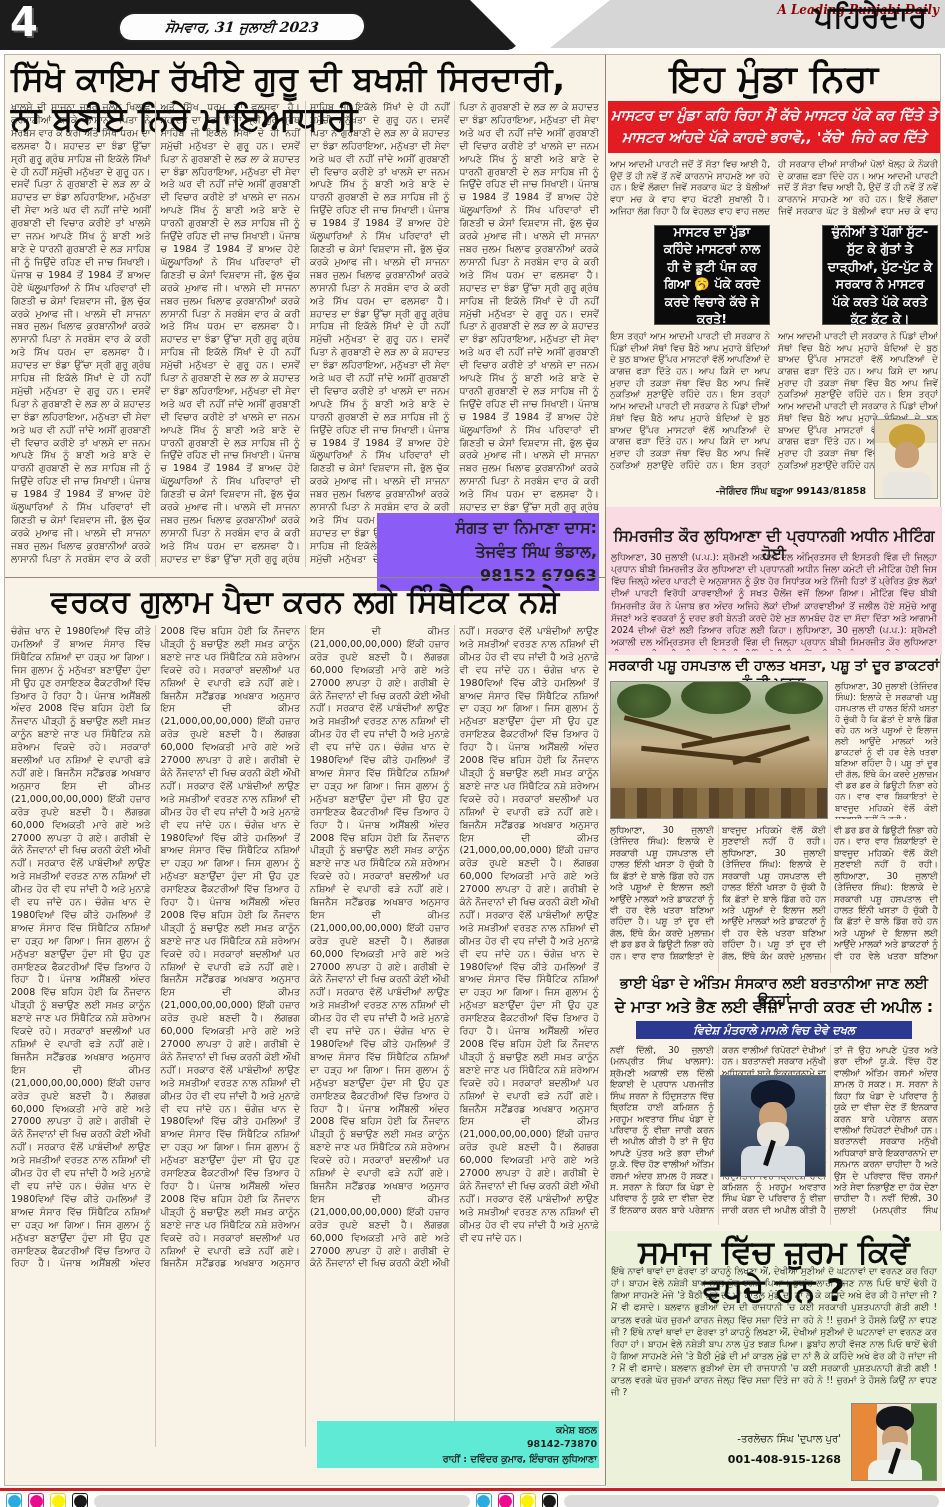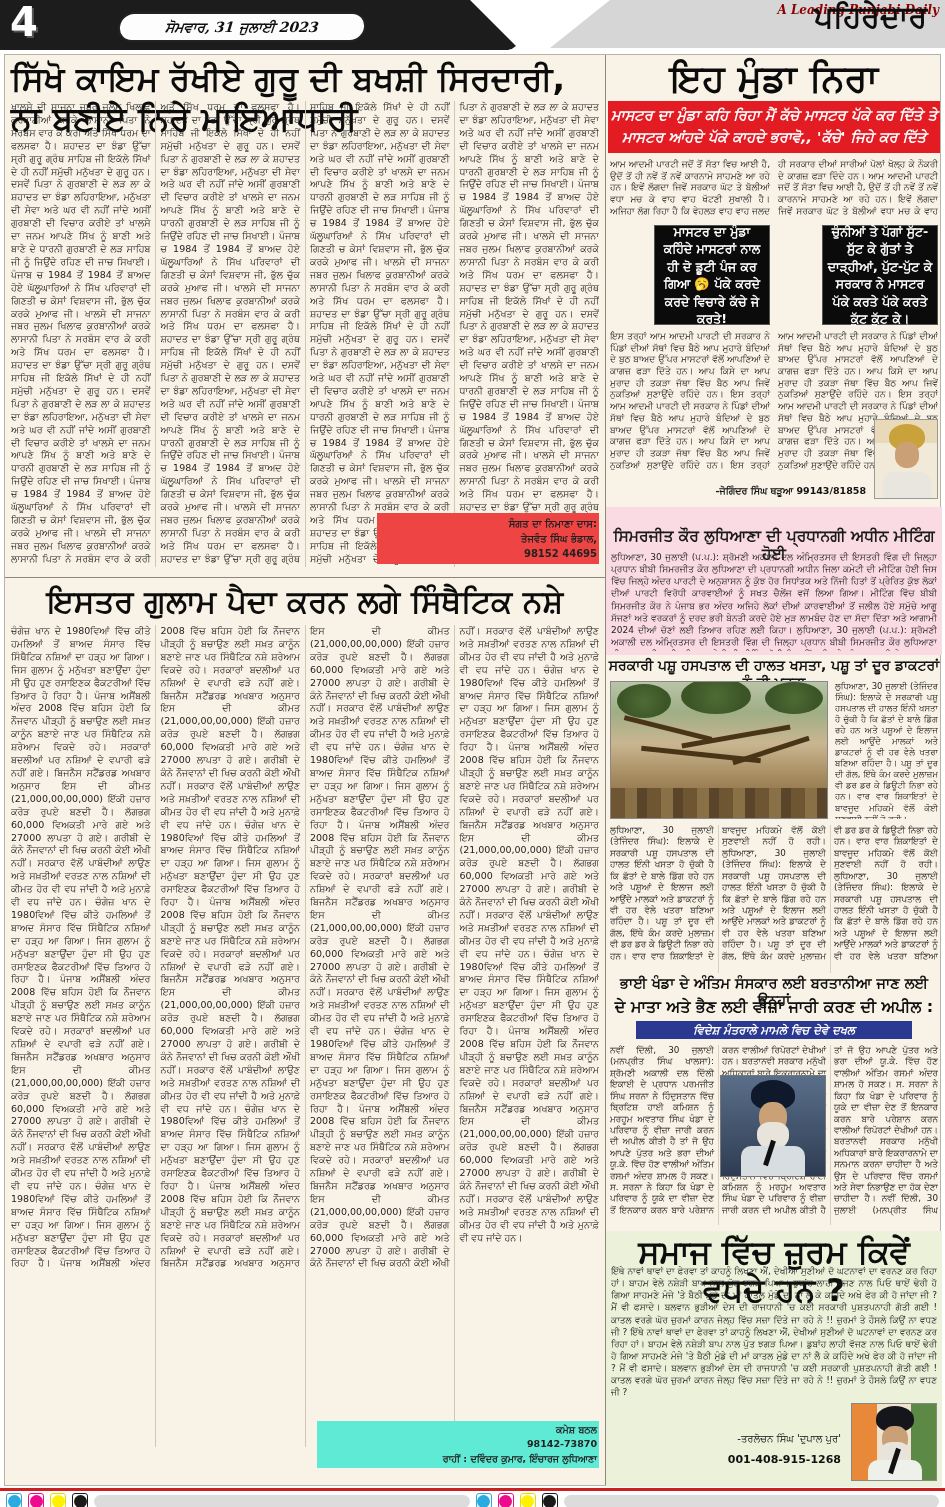--- a/index.html
+++ b/index.html
@@ -31,22 +31,22 @@
   .colL { position:absolute; left:0; top:0; width:600px; height:100%; }
   .colR { position:absolute; left:601px; top:0; width:336px; height:100%; }
 
   .jtext { text-align:justify; overflow:hidden; color:#1d1d1d; }
 
   
   .a1-head { position:absolute; top:4px; left:6px; width:588px; font-size:33px; font-weight:bold; color:#0c0c0c;
              line-height:1.2; }
   .a1-body { position:absolute; top:46px; left:6px; width:588px; height:466px; column-count:4; column-gap:10px;
              column-rule:1px solid #cfc7b4; font-size:9.5px; line-height:1.36; }
-  .a1-byline { position:absolute; top:458px; left:372px; width:222px; background:#ef4444; text-align:right;
-               font-size:10px; font-weight:bold; color:#222; line-height:1.5; padding:3px 2px; }
+  .a1-byline { position:absolute; top:458px; left:372px; width:222px; background:#8b5cf6; text-align:right;
+               font-size:16px; font-weight:bold; color:#222; line-height:1.5; padding:3px 2px; }
   .hline { position:absolute; left:0; width:600px; height:1px; background:#8f887a; }
 
   .a2-head { position:absolute; top:528px; left:6px; width:588px; text-align:center; font-size:31px;
              font-weight:bold; color:#0c0c0c; }
   .a2-body { position:absolute; top:570px; left:6px; width:588px; height:822px; column-count:4; column-gap:10px;
              column-rule:1px solid #cfc7b4; font-size:9.5px; line-height:1.36; }
   .a2-footer { position:absolute; top:1366px; left:312px; width:282px; background:#5eead4; text-align:right;
                font-size:9.5px; font-weight:bold; color:#222; line-height:1.5; padding:2px; }
 
   
@@ -138,25 +138,25 @@
 
   <div class="frame">
     <div class="vrule"></div>
 
     <div class="colL">
       <div class="a1-head">ਸਿੱਖੋ ਕਾਇਮ ਰੱਖੀਏ ਗੁਰੂ ਦੀ ਬਖਸ਼ੀ ਸਿਰਦਾਰੀ, ਨਾ ਬਣੀਏ ਨਿਰੇ ਮਾਇਆਧਾਰੀ</div>
       <div class="a1-body jtext">ਖਾਲਸੇ ਦੀ ਸਾਜਨਾ ਜਬਰ ਜੁਲਮ ਖਿਲਾਫ ਕੁਰਬਾਨੀਆਂ ਕਰਕੇ ਲਾਸਾਨੀ ਪਿਤਾ ਨੇ ਸਰਬੰਸ ਵਾਰ ਕੇ ਕਰੀ ਅਤੇ ਸਿੱਖ ਧਰਮ ਦਾ ਫਲਸਫਾ ਹੈ। ਸ਼ਹਾਦਤ ਦਾ ਝੰਡਾ ਉੱਚਾ ਸ੍ਰੀ ਗੁਰੂ ਗ੍ਰੰਥ ਸਾਹਿਬ ਜੀ ਇਕੱਲੇ ਸਿੱਖਾਂ ਦੇ ਹੀ ਨਹੀਂ ਸਮੁੱਚੀ ਮਨੁੱਖਤਾ ਦੇ ਗੁਰੂ ਹਨ। ਦਸਵੇਂ ਪਿਤਾ ਨੇ ਗੁਰਬਾਣੀ ਦੇ ਲੜ ਲਾ ਕੇ ਸ਼ਹਾਦਤ ਦਾ ਝੰਡਾ ਲਹਿਰਾਇਆ, ਮਨੁੱਖਤਾ ਦੀ ਸੇਵਾ ਅਤੇ ਘਰ ਵੀ ਨਹੀਂ ਜਾਂਦੇ ਅਸੀਂ ਗੁਰਬਾਣੀ ਦੀ ਵਿਚਾਰ ਕਰੀਏ ਤਾਂ ਖਾਲਸੇ ਦਾ ਜਨਮ ਆਪਣੇ ਸਿੱਖ ਨੂੰ ਬਾਣੀ ਅਤੇ ਬਾਣੇ ਦੇ ਧਾਰਨੀ ਗੁਰਬਾਣੀ ਦੇ ਲੜ ਸਾਹਿਬ ਜੀ ਨੂੰ ਜਿਉਂਦੇ ਰਹਿਣ ਦੀ ਜਾਚ ਸਿਖਾਈ। ਪੰਜਾਬ ਚ 1984 ਤੋਂ 1984 ਤੋਂ ਬਾਅਦ ਹੋਏ ਘੱਲੂਘਾਰਿਆਂ ਨੇ ਸਿੱਖ ਪਰਿਵਾਰਾਂ ਦੀ ਗਿਣਤੀ ਚ ਕੇਸਾਂ ਵਿਸ਼ਵਾਸ ਜੀ, ਭੁੱਲ ਚੁੱਕ ਕਰਕੇ ਮੁਆਫ ਜੀ। ਖਾਲਸੇ ਦੀ ਸਾਜਨਾ ਜਬਰ ਜੁਲਮ ਖਿਲਾਫ ਕੁਰਬਾਨੀਆਂ ਕਰਕੇ ਲਾਸਾਨੀ ਪਿਤਾ ਨੇ ਸਰਬੰਸ ਵਾਰ ਕੇ ਕਰੀ ਅਤੇ ਸਿੱਖ ਧਰਮ ਦਾ ਫਲਸਫਾ ਹੈ। ਸ਼ਹਾਦਤ ਦਾ ਝੰਡਾ ਉੱਚਾ ਸ੍ਰੀ ਗੁਰੂ ਗ੍ਰੰਥ ਸਾਹਿਬ ਜੀ ਇਕੱਲੇ ਸਿੱਖਾਂ ਦੇ ਹੀ ਨਹੀਂ ਸਮੁੱਚੀ ਮਨੁੱਖਤਾ ਦੇ ਗੁਰੂ ਹਨ। ਦਸਵੇਂ ਪਿਤਾ ਨੇ ਗੁਰਬਾਣੀ ਦੇ ਲੜ ਲਾ ਕੇ ਸ਼ਹਾਦਤ ਦਾ ਝੰਡਾ ਲਹਿਰਾਇਆ, ਮਨੁੱਖਤਾ ਦੀ ਸੇਵਾ ਅਤੇ ਘਰ ਵੀ ਨਹੀਂ ਜਾਂਦੇ ਅਸੀਂ ਗੁਰਬਾਣੀ ਦੀ ਵਿਚਾਰ ਕਰੀਏ ਤਾਂ ਖਾਲਸੇ ਦਾ ਜਨਮ ਆਪਣੇ ਸਿੱਖ ਨੂੰ ਬਾਣੀ ਅਤੇ ਬਾਣੇ ਦੇ ਧਾਰਨੀ ਗੁਰਬਾਣੀ ਦੇ ਲੜ ਸਾਹਿਬ ਜੀ ਨੂੰ ਜਿਉਂਦੇ ਰਹਿਣ ਦੀ ਜਾਚ ਸਿਖਾਈ। ਪੰਜਾਬ ਚ 1984 ਤੋਂ 1984 ਤੋਂ ਬਾਅਦ ਹੋਏ ਘੱਲੂਘਾਰਿਆਂ ਨੇ ਸਿੱਖ ਪਰਿਵਾਰਾਂ ਦੀ ਗਿਣਤੀ ਚ ਕੇਸਾਂ ਵਿਸ਼ਵਾਸ ਜੀ, ਭੁੱਲ ਚੁੱਕ ਕਰਕੇ ਮੁਆਫ ਜੀ। ਖਾਲਸੇ ਦੀ ਸਾਜਨਾ ਜਬਰ ਜੁਲਮ ਖਿਲਾਫ ਕੁਰਬਾਨੀਆਂ ਕਰਕੇ ਲਾਸਾਨੀ ਪਿਤਾ ਨੇ ਸਰਬੰਸ ਵਾਰ ਕੇ ਕਰੀ ਅਤੇ ਸਿੱਖ ਧਰਮ ਦਾ ਫਲਸਫਾ ਹੈ। ਸ਼ਹਾਦਤ ਦਾ ਝੰਡਾ ਉੱਚਾ ਸ੍ਰੀ ਗੁਰੂ ਗ੍ਰੰਥ ਸਾਹਿਬ ਜੀ ਇਕੱਲੇ ਸਿੱਖਾਂ ਦੇ ਹੀ ਨਹੀਂ ਸਮੁੱਚੀ ਮਨੁੱਖਤਾ ਦੇ ਗੁਰੂ ਹਨ। ਦਸਵੇਂ ਪਿਤਾ ਨੇ ਗੁਰਬਾਣੀ ਦੇ ਲੜ ਲਾ ਕੇ ਸ਼ਹਾਦਤ ਦਾ ਝੰਡਾ ਲਹਿਰਾਇਆ, ਮਨੁੱਖਤਾ ਦੀ ਸੇਵਾ ਅਤੇ ਘਰ ਵੀ ਨਹੀਂ ਜਾਂਦੇ ਅਸੀਂ ਗੁਰਬਾਣੀ ਦੀ ਵਿਚਾਰ ਕਰੀਏ ਤਾਂ ਖਾਲਸੇ ਦਾ ਜਨਮ ਆਪਣੇ ਸਿੱਖ ਨੂੰ ਬਾਣੀ ਅਤੇ ਬਾਣੇ ਦੇ ਧਾਰਨੀ ਗੁਰਬਾਣੀ ਦੇ ਲੜ ਸਾਹਿਬ ਜੀ ਨੂੰ ਜਿਉਂਦੇ ਰਹਿਣ ਦੀ ਜਾਚ ਸਿਖਾਈ। ਪੰਜਾਬ ਚ 1984 ਤੋਂ 1984 ਤੋਂ ਬਾਅਦ ਹੋਏ ਘੱਲੂਘਾਰਿਆਂ ਨੇ ਸਿੱਖ ਪਰਿਵਾਰਾਂ ਦੀ ਗਿਣਤੀ ਚ ਕੇਸਾਂ ਵਿਸ਼ਵਾਸ ਜੀ, ਭੁੱਲ ਚੁੱਕ ਕਰਕੇ ਮੁਆਫ ਜੀ। ਖਾਲਸੇ ਦੀ ਸਾਜਨਾ ਜਬਰ ਜੁਲਮ ਖਿਲਾਫ ਕੁਰਬਾਨੀਆਂ ਕਰਕੇ ਲਾਸਾਨੀ ਪਿਤਾ ਨੇ ਸਰਬੰਸ ਵਾਰ ਕੇ ਕਰੀ ਅਤੇ ਸਿੱਖ ਧਰਮ ਦਾ ਫਲਸਫਾ ਹੈ। ਸ਼ਹਾਦਤ ਦਾ ਝੰਡਾ ਉੱਚਾ ਸ੍ਰੀ ਗੁਰੂ ਗ੍ਰੰਥ ਸਾਹਿਬ ਜੀ ਇਕੱਲੇ ਸਿੱਖਾਂ ਦੇ ਹੀ ਨਹੀਂ ਸਮੁੱਚੀ ਮਨੁੱਖਤਾ ਦੇ ਗੁਰੂ ਹਨ। ਦਸਵੇਂ ਪਿਤਾ ਨੇ ਗੁਰਬਾਣੀ ਦੇ ਲੜ ਲਾ ਕੇ ਸ਼ਹਾਦਤ ਦਾ ਝੰਡਾ ਲਹਿਰਾਇਆ, ਮਨੁੱਖਤਾ ਦੀ ਸੇਵਾ ਅਤੇ ਘਰ ਵੀ ਨਹੀਂ ਜਾਂਦੇ ਅਸੀਂ ਗੁਰਬਾਣੀ ਦੀ ਵਿਚਾਰ ਕਰੀਏ ਤਾਂ ਖਾਲਸੇ ਦਾ ਜਨਮ ਆਪਣੇ ਸਿੱਖ ਨੂੰ ਬਾਣੀ ਅਤੇ ਬਾਣੇ ਦੇ ਧਾਰਨੀ ਗੁਰਬਾਣੀ ਦੇ ਲੜ ਸਾਹਿਬ ਜੀ ਨੂੰ ਜਿਉਂਦੇ ਰਹਿਣ ਦੀ ਜਾਚ ਸਿਖਾਈ। ਪੰਜਾਬ ਚ 1984 ਤੋਂ 1984 ਤੋਂ ਬਾਅਦ ਹੋਏ ਘੱਲੂਘਾਰਿਆਂ ਨੇ ਸਿੱਖ ਪਰਿਵਾਰਾਂ ਦੀ ਗਿਣਤੀ ਚ ਕੇਸਾਂ ਵਿਸ਼ਵਾਸ ਜੀ, ਭੁੱਲ ਚੁੱਕ ਕਰਕੇ ਮੁਆਫ ਜੀ। ਖਾਲਸੇ ਦੀ ਸਾਜਨਾ ਜਬਰ ਜੁਲਮ ਖਿਲਾਫ ਕੁਰਬਾਨੀਆਂ ਕਰਕੇ ਲਾਸਾਨੀ ਪਿਤਾ ਨੇ ਸਰਬੰਸ ਵਾਰ ਕੇ ਕਰੀ ਅਤੇ ਸਿੱਖ ਧਰਮ ਦਾ ਫਲਸਫਾ ਹੈ। ਸ਼ਹਾਦਤ ਦਾ ਝੰਡਾ ਉੱਚਾ ਸ੍ਰੀ ਗੁਰੂ ਗ੍ਰੰਥ ਸਾਹਿਬ ਜੀ ਇਕੱਲੇ ਸਿੱਖਾਂ ਦੇ ਹੀ ਨਹੀਂ ਸਮੁੱਚੀ ਮਨੁੱਖਤਾ ਦੇ ਗੁਰੂ ਹਨ। ਦਸਵੇਂ ਪਿਤਾ ਨੇ ਗੁਰਬਾਣੀ ਦੇ ਲੜ ਲਾ ਕੇ ਸ਼ਹਾਦਤ ਦਾ ਝੰਡਾ ਲਹਿਰਾਇਆ, ਮਨੁੱਖਤਾ ਦੀ ਸੇਵਾ ਅਤੇ ਘਰ ਵੀ ਨਹੀਂ ਜਾਂਦੇ ਅਸੀਂ ਗੁਰਬਾਣੀ ਦੀ ਵਿਚਾਰ ਕਰੀਏ ਤਾਂ ਖਾਲਸੇ ਦਾ ਜਨਮ ਆਪਣੇ ਸਿੱਖ ਨੂੰ ਬਾਣੀ ਅਤੇ ਬਾਣੇ ਦੇ ਧਾਰਨੀ ਗੁਰਬਾਣੀ ਦੇ ਲੜ ਸਾਹਿਬ ਜੀ ਨੂੰ ਜਿਉਂਦੇ ਰਹਿਣ ਦੀ ਜਾਚ ਸਿਖਾਈ। ਪੰਜਾਬ ਚ 1984 ਤੋਂ 1984 ਤੋਂ ਬਾਅਦ ਹੋਏ ਘੱਲੂਘਾਰਿਆਂ ਨੇ ਸਿੱਖ ਪਰਿਵਾਰਾਂ ਦੀ ਗਿਣਤੀ ਚ ਕੇਸਾਂ ਵਿਸ਼ਵਾਸ ਜੀ, ਭੁੱਲ ਚੁੱਕ ਕਰਕੇ ਮੁਆਫ ਜੀ। ਖਾਲਸੇ ਦੀ ਸਾਜਨਾ ਜਬਰ ਜੁਲਮ ਖਿਲਾਫ ਕੁਰਬਾਨੀਆਂ ਕਰਕੇ ਲਾਸਾਨੀ ਪਿਤਾ ਨੇ ਸਰਬੰਸ ਵਾਰ ਕੇ ਕਰੀ ਅਤੇ ਸਿੱਖ ਧਰਮ ਦਾ ਫਲਸਫਾ ਹੈ। ਸ਼ਹਾਦਤ ਦਾ ਝੰਡਾ ਉੱਚਾ ਸ੍ਰੀ ਗੁਰੂ ਗ੍ਰੰਥ ਸਾਹਿਬ ਜੀ ਇਕੱਲੇ ਸਿੱਖਾਂ ਦੇ ਹੀ ਨਹੀਂ ਸਮੁੱਚੀ ਮਨੁੱਖਤਾ ਦੇ ਗੁਰੂ ਹਨ। ਦਸਵੇਂ ਪਿਤਾ ਨੇ ਗੁਰਬਾਣੀ ਦੇ ਲੜ ਲਾ ਕੇ ਸ਼ਹਾਦਤ ਦਾ ਝੰਡਾ ਲਹਿਰਾਇਆ, ਮਨੁੱਖਤਾ ਦੀ ਸੇਵਾ ਅਤੇ ਘਰ ਵੀ ਨਹੀਂ ਜਾਂਦੇ ਅਸੀਂ ਗੁਰਬਾਣੀ ਦੀ ਵਿਚਾਰ ਕਰੀਏ ਤਾਂ ਖਾਲਸੇ ਦਾ ਜਨਮ ਆਪਣੇ ਸਿੱਖ ਨੂੰ ਬਾਣੀ ਅਤੇ ਬਾਣੇ ਦੇ ਧਾਰਨੀ ਗੁਰਬਾਣੀ ਦੇ ਲੜ ਸਾਹਿਬ ਜੀ ਨੂੰ ਜਿਉਂਦੇ ਰਹਿਣ ਦੀ ਜਾਚ ਸਿਖਾਈ। ਪੰਜਾਬ ਚ 1984 ਤੋਂ 1984 ਤੋਂ ਬਾਅਦ ਹੋਏ ਘੱਲੂਘਾਰਿਆਂ ਨੇ ਸਿੱਖ ਪਰਿਵਾਰਾਂ ਦੀ ਗਿਣਤੀ ਚ ਕੇਸਾਂ ਵਿਸ਼ਵਾਸ ਜੀ, ਭੁੱਲ ਚੁੱਕ ਕਰਕੇ ਮੁਆਫ ਜੀ। ਖਾਲਸੇ ਦੀ ਸਾਜਨਾ ਜਬਰ ਜੁਲਮ ਖਿਲਾਫ ਕੁਰਬਾਨੀਆਂ ਕਰਕੇ ਲਾਸਾਨੀ ਪਿਤਾ ਨੇ ਸਰਬੰਸ ਵਾਰ ਕੇ ਕਰੀ ਅਤੇ ਸਿੱਖ ਧਰਮ ਦਾ ਫਲਸਫਾ ਹੈ। ਸ਼ਹਾਦਤ ਦਾ ਝੰਡਾ ਉੱਚਾ ਸ੍ਰੀ ਗੁਰੂ ਗ੍ਰੰਥ ਸਾਹਿਬ ਜੀ ਇਕੱਲੇ ਸਿੱਖਾਂ ਦੇ ਹੀ ਨਹੀਂ ਸਮੁੱਚੀ ਮਨੁੱਖਤਾ ਦੇ ਗੁਰੂ ਹਨ। ਦਸਵੇਂ ਪਿਤਾ ਨੇ ਗੁਰਬਾਣੀ ਦੇ ਲੜ ਲਾ ਕੇ ਸ਼ਹਾਦਤ ਦਾ ਝੰਡਾ ਲਹਿਰਾਇਆ, ਮਨੁੱਖਤਾ ਦੀ ਸੇਵਾ ਅਤੇ ਘਰ ਵੀ ਨਹੀਂ ਜਾਂਦੇ ਅਸੀਂ ਗੁਰਬਾਣੀ ਦੀ ਵਿਚਾਰ ਕਰੀਏ ਤਾਂ ਖਾਲਸੇ ਦਾ ਜਨਮ ਆਪਣੇ ਸਿੱਖ ਨੂੰ ਬਾਣੀ ਅਤੇ ਬਾਣੇ ਦੇ ਧਾਰਨੀ ਗੁਰਬਾਣੀ ਦੇ ਲੜ ਸਾਹਿਬ ਜੀ ਨੂੰ ਜਿਉਂਦੇ ਰਹਿਣ ਦੀ ਜਾਚ ਸਿਖਾਈ। ਪੰਜਾਬ ਚ 1984 ਤੋਂ 1984 ਤੋਂ ਬਾਅਦ ਹੋਏ ਘੱਲੂਘਾਰਿਆਂ ਨੇ ਸਿੱਖ ਪਰਿਵਾਰਾਂ ਦੀ ਗਿਣਤੀ ਚ ਕੇਸਾਂ ਵਿਸ਼ਵਾਸ ਜੀ, ਭੁੱਲ ਚੁੱਕ ਕਰਕੇ ਮੁਆਫ ਜੀ। ਖਾਲਸੇ ਦੀ ਸਾਜਨਾ ਜਬਰ ਜੁਲਮ ਖਿਲਾਫ ਕੁਰਬਾਨੀਆਂ ਕਰਕੇ ਲਾਸਾਨੀ ਪਿਤਾ ਨੇ ਸਰਬੰਸ ਵਾਰ ਕੇ ਕਰੀ ਅਤੇ ਸਿੱਖ ਧਰਮ ਦਾ ਫਲਸਫਾ ਹੈ। ਸ਼ਹਾਦਤ ਦਾ ਝੰਡਾ ਉੱਚਾ ਸ੍ਰੀ ਗੁਰੂ ਗ੍ਰੰਥ ਸਾਹਿਬ ਜੀ ਇਕੱਲੇ ਸਿੱਖਾਂ ਦੇ ਹੀ ਨਹੀਂ ਸਮੁੱਚੀ ਮਨੁੱਖਤਾ ਦੇ ਗੁਰੂ ਹਨ। ਦਸਵੇਂ ਪਿਤਾ ਨੇ ਗੁਰਬਾਣੀ ਦੇ ਲੜ ਲਾ ਕੇ ਸ਼ਹਾਦਤ ਦਾ ਝੰਡਾ ਲਹਿਰਾਇਆ, ਮਨੁੱਖਤਾ ਦੀ ਸੇਵਾ ਅਤੇ ਘਰ ਵੀ ਨਹੀਂ ਜਾਂਦੇ ਅਸੀਂ ਗੁਰਬਾਣੀ ਦੀ ਵਿਚਾਰ ਕਰੀਏ ਤਾਂ ਖਾਲਸੇ ਦਾ ਜਨਮ ਆਪਣੇ ਸਿੱਖ ਨੂੰ ਬਾਣੀ ਅਤੇ ਬਾਣੇ ਦੇ ਧਾਰਨੀ ਗੁਰਬਾਣੀ ਦੇ ਲੜ ਸਾਹਿਬ ਜੀ ਨੂੰ ਜਿਉਂਦੇ ਰਹਿਣ ਦੀ ਜਾਚ ਸਿਖਾਈ। ਪੰਜਾਬ ਚ 1984 ਤੋਂ 1984 ਤੋਂ ਬਾਅਦ ਹੋਏ ਘੱਲੂਘਾਰਿਆਂ ਨੇ ਸਿੱਖ ਪਰਿਵਾਰਾਂ ਦੀ ਗਿਣਤੀ ਚ ਕੇਸਾਂ ਵਿਸ਼ਵਾਸ ਜੀ, ਭੁੱਲ ਚੁੱਕ ਕਰਕੇ ਮੁਆਫ ਜੀ। ਖਾਲਸੇ ਦੀ ਸਾਜਨਾ ਜਬਰ ਜੁਲਮ ਖਿਲਾਫ ਕੁਰਬਾਨੀਆਂ ਕਰਕੇ ਲਾਸਾਨੀ ਪਿਤਾ ਨੇ ਸਰਬੰਸ ਵਾਰ ਕੇ ਕਰੀ ਅਤੇ ਸਿੱਖ ਧਰਮ ਦਾ ਫਲਸਫਾ ਹੈ। ਸ਼ਹਾਦਤ ਦਾ ਝੰਡਾ ਉੱਚਾ ਸ੍ਰੀ ਗੁਰੂ ਗ੍ਰੰਥ ਸਾਹਿਬ ਜੀ ਇਕੱਲੇ ਸਿੱਖਾਂ ਦੇ ਹੀ ਨਹੀਂ ਸਮੁੱਚੀ ਮਨੁੱਖਤਾ ਦੇ ਗੁਰੂ ਹਨ। ਦਸਵੇਂ ਪਿਤਾ ਨੇ ਗੁਰਬਾਣੀ ਦੇ ਲੜ ਲਾ ਕੇ ਸ਼ਹਾਦਤ ਦਾ ਝੰਡਾ ਲਹਿਰਾਇਆ, ਮਨੁੱਖਤਾ ਦੀ ਸੇਵਾ ਅਤੇ ਘਰ ਵੀ ਨਹੀਂ ਜਾਂਦੇ ਅਸੀਂ ਗੁਰਬਾਣੀ ਦੀ ਵਿਚਾਰ ਕਰੀਏ ਤਾਂ ਖਾਲਸੇ ਦਾ ਜਨਮ ਆਪਣੇ ਸਿੱਖ ਨੂੰ ਬਾਣੀ ਅਤੇ ਬਾਣੇ ਦੇ ਧਾਰਨੀ ਗੁਰਬਾਣੀ ਦੇ ਲੜ ਸਾਹਿਬ ਜੀ ਨੂੰ ਜਿਉਂਦੇ ਰਹਿਣ ਦੀ ਜਾਚ ਸਿਖਾਈ। ਪੰਜਾਬ ਚ 1984 ਤੋਂ 1984 ਤੋਂ ਬਾਅਦ ਹੋਏ ਘੱਲੂਘਾਰਿਆਂ ਨੇ ਸਿੱਖ ਪਰਿਵਾਰਾਂ ਦੀ ਗਿਣਤੀ ਚ ਕੇਸਾਂ ਵਿਸ਼ਵਾਸ ਜੀ, ਭੁੱਲ ਚੁੱਕ ਕਰਕੇ ਮੁਆਫ ਜੀ।</div>
       <div class="a1-byline">
         <div>ਸੰਗਤ ਦਾ ਨਿਮਾਣਾ ਦਾਸ:</div>
         <div>ਤੇਜਵੰਤ ਸਿੰਘ ਭੰਡਾਲ,</div>
-        <div>98152 44695</div>
+        <div>98152 67963</div>
       </div>
       <div class="hline" style="top:522px"></div>
 
-      <div class="a2-head">ਇਸਤਰ ਗੁਲਾਮ ਪੈਦਾ ਕਰਨ ਲਗੇ ਸਿੰਥੈਟਿਕ ਨਸ਼ੇ</div>
+      <div class="a2-head">ਵਰਕਰ ਗੁਲਾਮ ਪੈਦਾ ਕਰਨ ਲਗੇ ਸਿੰਥੈਟਿਕ ਨਸ਼ੇ</div>
       <div class="a2-body jtext">ਚੰਗੇਜ਼ ਖਾਨ ਦੇ 1980ਵਿਆਂ ਵਿੱਚ ਕੀਤੇ ਹਮਲਿਆਂ ਤੋਂ ਬਾਅਦ ਸੰਸਾਰ ਵਿੱਚ ਸਿੰਥੈਟਿਕ ਨਸ਼ਿਆਂ ਦਾ ਹੜ੍ਹ ਆ ਗਿਆ। ਜਿਸ ਗੁਲਾਮ ਨੂੰ ਮਨੁੱਖਤਾ ਬਣਾਉਂਦਾ ਹੁੰਦਾ ਸੀ ਉਹ ਹੁਣ ਰਸਾਇਣਕ ਫੈਕਟਰੀਆਂ ਵਿੱਚ ਤਿਆਰ ਹੋ ਰਿਹਾ ਹੈ। ਪੰਜਾਬ ਅਸੈਂਬਲੀ ਅੰਦਰ 2008 ਵਿੱਚ ਬਹਿਸ ਹੋਈ ਕਿ ਨੌਜਵਾਨ ਪੀੜ੍ਹੀ ਨੂੰ ਬਚਾਉਣ ਲਈ ਸਖ਼ਤ ਕਾਨੂੰਨ ਬਣਾਏ ਜਾਣ ਪਰ ਸਿੰਥੈਟਿਕ ਨਸ਼ੇ ਸ਼ਰੇਆਮ ਵਿਕਦੇ ਰਹੇ। ਸਰਕਾਰਾਂ ਬਦਲੀਆਂ ਪਰ ਨਸ਼ਿਆਂ ਦੇ ਵਪਾਰੀ ਫੜੇ ਨਹੀਂ ਗਏ। ਬਿਜਨੈਸ ਸਟੈਂਡਰਡ ਅਖਬਾਰ ਅਨੁਸਾਰ ਇਸ ਦੀ ਕੀਮਤ (21,000,00,00,000) ਇੱਕੀ ਹਜ਼ਾਰ ਕਰੋੜ ਰੁਪਏ ਬਣਦੀ ਹੈ। ਲੱਗਭਗ 60,000 ਵਿਅਕਤੀ ਮਾਰੇ ਗਏ ਅਤੇ 27000 ਲਾਪਤਾ ਹੋ ਗਏ। ਗਰੀਬੀ ਦੇ ਕੰਨੇ ਨੌਜਵਾਨਾਂ ਦੀ ਖਿਚ ਕਰਨੀ ਕੋਈ ਔਖੀ ਨਹੀਂ। ਸਰਕਾਰ ਵੱਲੋਂ ਪਾਬੰਦੀਆਂ ਲਾਉਣ ਅਤੇ ਸਖ਼ਤੀਆਂ ਵਰਤਣ ਨਾਲ ਨਸ਼ਿਆਂ ਦੀ ਕੀਮਤ ਹੋਰ ਵੀ ਵਧ ਜਾਂਦੀ ਹੈ ਅਤੇ ਮੁਨਾਫ਼ੇ ਵੀ ਵਧ ਜਾਂਦੇ ਹਨ। ਚੰਗੇਜ਼ ਖਾਨ ਦੇ 1980ਵਿਆਂ ਵਿੱਚ ਕੀਤੇ ਹਮਲਿਆਂ ਤੋਂ ਬਾਅਦ ਸੰਸਾਰ ਵਿੱਚ ਸਿੰਥੈਟਿਕ ਨਸ਼ਿਆਂ ਦਾ ਹੜ੍ਹ ਆ ਗਿਆ। ਜਿਸ ਗੁਲਾਮ ਨੂੰ ਮਨੁੱਖਤਾ ਬਣਾਉਂਦਾ ਹੁੰਦਾ ਸੀ ਉਹ ਹੁਣ ਰਸਾਇਣਕ ਫੈਕਟਰੀਆਂ ਵਿੱਚ ਤਿਆਰ ਹੋ ਰਿਹਾ ਹੈ। ਪੰਜਾਬ ਅਸੈਂਬਲੀ ਅੰਦਰ 2008 ਵਿੱਚ ਬਹਿਸ ਹੋਈ ਕਿ ਨੌਜਵਾਨ ਪੀੜ੍ਹੀ ਨੂੰ ਬਚਾਉਣ ਲਈ ਸਖ਼ਤ ਕਾਨੂੰਨ ਬਣਾਏ ਜਾਣ ਪਰ ਸਿੰਥੈਟਿਕ ਨਸ਼ੇ ਸ਼ਰੇਆਮ ਵਿਕਦੇ ਰਹੇ। ਸਰਕਾਰਾਂ ਬਦਲੀਆਂ ਪਰ ਨਸ਼ਿਆਂ ਦੇ ਵਪਾਰੀ ਫੜੇ ਨਹੀਂ ਗਏ। ਬਿਜਨੈਸ ਸਟੈਂਡਰਡ ਅਖਬਾਰ ਅਨੁਸਾਰ ਇਸ ਦੀ ਕੀਮਤ (21,000,00,00,000) ਇੱਕੀ ਹਜ਼ਾਰ ਕਰੋੜ ਰੁਪਏ ਬਣਦੀ ਹੈ। ਲੱਗਭਗ 60,000 ਵਿਅਕਤੀ ਮਾਰੇ ਗਏ ਅਤੇ 27000 ਲਾਪਤਾ ਹੋ ਗਏ। ਗਰੀਬੀ ਦੇ ਕੰਨੇ ਨੌਜਵਾਨਾਂ ਦੀ ਖਿਚ ਕਰਨੀ ਕੋਈ ਔਖੀ ਨਹੀਂ। ਸਰਕਾਰ ਵੱਲੋਂ ਪਾਬੰਦੀਆਂ ਲਾਉਣ ਅਤੇ ਸਖ਼ਤੀਆਂ ਵਰਤਣ ਨਾਲ ਨਸ਼ਿਆਂ ਦੀ ਕੀਮਤ ਹੋਰ ਵੀ ਵਧ ਜਾਂਦੀ ਹੈ ਅਤੇ ਮੁਨਾਫ਼ੇ ਵੀ ਵਧ ਜਾਂਦੇ ਹਨ। ਚੰਗੇਜ਼ ਖਾਨ ਦੇ 1980ਵਿਆਂ ਵਿੱਚ ਕੀਤੇ ਹਮਲਿਆਂ ਤੋਂ ਬਾਅਦ ਸੰਸਾਰ ਵਿੱਚ ਸਿੰਥੈਟਿਕ ਨਸ਼ਿਆਂ ਦਾ ਹੜ੍ਹ ਆ ਗਿਆ। ਜਿਸ ਗੁਲਾਮ ਨੂੰ ਮਨੁੱਖਤਾ ਬਣਾਉਂਦਾ ਹੁੰਦਾ ਸੀ ਉਹ ਹੁਣ ਰਸਾਇਣਕ ਫੈਕਟਰੀਆਂ ਵਿੱਚ ਤਿਆਰ ਹੋ ਰਿਹਾ ਹੈ। ਪੰਜਾਬ ਅਸੈਂਬਲੀ ਅੰਦਰ 2008 ਵਿੱਚ ਬਹਿਸ ਹੋਈ ਕਿ ਨੌਜਵਾਨ ਪੀੜ੍ਹੀ ਨੂੰ ਬਚਾਉਣ ਲਈ ਸਖ਼ਤ ਕਾਨੂੰਨ ਬਣਾਏ ਜਾਣ ਪਰ ਸਿੰਥੈਟਿਕ ਨਸ਼ੇ ਸ਼ਰੇਆਮ ਵਿਕਦੇ ਰਹੇ। ਸਰਕਾਰਾਂ ਬਦਲੀਆਂ ਪਰ ਨਸ਼ਿਆਂ ਦੇ ਵਪਾਰੀ ਫੜੇ ਨਹੀਂ ਗਏ। ਬਿਜਨੈਸ ਸਟੈਂਡਰਡ ਅਖਬਾਰ ਅਨੁਸਾਰ ਇਸ ਦੀ ਕੀਮਤ (21,000,00,00,000) ਇੱਕੀ ਹਜ਼ਾਰ ਕਰੋੜ ਰੁਪਏ ਬਣਦੀ ਹੈ। ਲੱਗਭਗ 60,000 ਵਿਅਕਤੀ ਮਾਰੇ ਗਏ ਅਤੇ 27000 ਲਾਪਤਾ ਹੋ ਗਏ। ਗਰੀਬੀ ਦੇ ਕੰਨੇ ਨੌਜਵਾਨਾਂ ਦੀ ਖਿਚ ਕਰਨੀ ਕੋਈ ਔਖੀ ਨਹੀਂ। ਸਰਕਾਰ ਵੱਲੋਂ ਪਾਬੰਦੀਆਂ ਲਾਉਣ ਅਤੇ ਸਖ਼ਤੀਆਂ ਵਰਤਣ ਨਾਲ ਨਸ਼ਿਆਂ ਦੀ ਕੀਮਤ ਹੋਰ ਵੀ ਵਧ ਜਾਂਦੀ ਹੈ ਅਤੇ ਮੁਨਾਫ਼ੇ ਵੀ ਵਧ ਜਾਂਦੇ ਹਨ। ਚੰਗੇਜ਼ ਖਾਨ ਦੇ 1980ਵਿਆਂ ਵਿੱਚ ਕੀਤੇ ਹਮਲਿਆਂ ਤੋਂ ਬਾਅਦ ਸੰਸਾਰ ਵਿੱਚ ਸਿੰਥੈਟਿਕ ਨਸ਼ਿਆਂ ਦਾ ਹੜ੍ਹ ਆ ਗਿਆ। ਜਿਸ ਗੁਲਾਮ ਨੂੰ ਮਨੁੱਖਤਾ ਬਣਾਉਂਦਾ ਹੁੰਦਾ ਸੀ ਉਹ ਹੁਣ ਰਸਾਇਣਕ ਫੈਕਟਰੀਆਂ ਵਿੱਚ ਤਿਆਰ ਹੋ ਰਿਹਾ ਹੈ। ਪੰਜਾਬ ਅਸੈਂਬਲੀ ਅੰਦਰ 2008 ਵਿੱਚ ਬਹਿਸ ਹੋਈ ਕਿ ਨੌਜਵਾਨ ਪੀੜ੍ਹੀ ਨੂੰ ਬਚਾਉਣ ਲਈ ਸਖ਼ਤ ਕਾਨੂੰਨ ਬਣਾਏ ਜਾਣ ਪਰ ਸਿੰਥੈਟਿਕ ਨਸ਼ੇ ਸ਼ਰੇਆਮ ਵਿਕਦੇ ਰਹੇ। ਸਰਕਾਰਾਂ ਬਦਲੀਆਂ ਪਰ ਨਸ਼ਿਆਂ ਦੇ ਵਪਾਰੀ ਫੜੇ ਨਹੀਂ ਗਏ। ਬਿਜਨੈਸ ਸਟੈਂਡਰਡ ਅਖਬਾਰ ਅਨੁਸਾਰ ਇਸ ਦੀ ਕੀਮਤ (21,000,00,00,000) ਇੱਕੀ ਹਜ਼ਾਰ ਕਰੋੜ ਰੁਪਏ ਬਣਦੀ ਹੈ। ਲੱਗਭਗ 60,000 ਵਿਅਕਤੀ ਮਾਰੇ ਗਏ ਅਤੇ 27000 ਲਾਪਤਾ ਹੋ ਗਏ। ਗਰੀਬੀ ਦੇ ਕੰਨੇ ਨੌਜਵਾਨਾਂ ਦੀ ਖਿਚ ਕਰਨੀ ਕੋਈ ਔਖੀ ਨਹੀਂ। ਸਰਕਾਰ ਵੱਲੋਂ ਪਾਬੰਦੀਆਂ ਲਾਉਣ ਅਤੇ ਸਖ਼ਤੀਆਂ ਵਰਤਣ ਨਾਲ ਨਸ਼ਿਆਂ ਦੀ ਕੀਮਤ ਹੋਰ ਵੀ ਵਧ ਜਾਂਦੀ ਹੈ ਅਤੇ ਮੁਨਾਫ਼ੇ ਵੀ ਵਧ ਜਾਂਦੇ ਹਨ। ਚੰਗੇਜ਼ ਖਾਨ ਦੇ 1980ਵਿਆਂ ਵਿੱਚ ਕੀਤੇ ਹਮਲਿਆਂ ਤੋਂ ਬਾਅਦ ਸੰਸਾਰ ਵਿੱਚ ਸਿੰਥੈਟਿਕ ਨਸ਼ਿਆਂ ਦਾ ਹੜ੍ਹ ਆ ਗਿਆ। ਜਿਸ ਗੁਲਾਮ ਨੂੰ ਮਨੁੱਖਤਾ ਬਣਾਉਂਦਾ ਹੁੰਦਾ ਸੀ ਉਹ ਹੁਣ ਰਸਾਇਣਕ ਫੈਕਟਰੀਆਂ ਵਿੱਚ ਤਿਆਰ ਹੋ ਰਿਹਾ ਹੈ। ਪੰਜਾਬ ਅਸੈਂਬਲੀ ਅੰਦਰ 2008 ਵਿੱਚ ਬਹਿਸ ਹੋਈ ਕਿ ਨੌਜਵਾਨ ਪੀੜ੍ਹੀ ਨੂੰ ਬਚਾਉਣ ਲਈ ਸਖ਼ਤ ਕਾਨੂੰਨ ਬਣਾਏ ਜਾਣ ਪਰ ਸਿੰਥੈਟਿਕ ਨਸ਼ੇ ਸ਼ਰੇਆਮ ਵਿਕਦੇ ਰਹੇ। ਸਰਕਾਰਾਂ ਬਦਲੀਆਂ ਪਰ ਨਸ਼ਿਆਂ ਦੇ ਵਪਾਰੀ ਫੜੇ ਨਹੀਂ ਗਏ। ਬਿਜਨੈਸ ਸਟੈਂਡਰਡ ਅਖਬਾਰ ਅਨੁਸਾਰ ਇਸ ਦੀ ਕੀਮਤ (21,000,00,00,000) ਇੱਕੀ ਹਜ਼ਾਰ ਕਰੋੜ ਰੁਪਏ ਬਣਦੀ ਹੈ। ਲੱਗਭਗ 60,000 ਵਿਅਕਤੀ ਮਾਰੇ ਗਏ ਅਤੇ 27000 ਲਾਪਤਾ ਹੋ ਗਏ। ਗਰੀਬੀ ਦੇ ਕੰਨੇ ਨੌਜਵਾਨਾਂ ਦੀ ਖਿਚ ਕਰਨੀ ਕੋਈ ਔਖੀ ਨਹੀਂ। ਸਰਕਾਰ ਵੱਲੋਂ ਪਾਬੰਦੀਆਂ ਲਾਉਣ ਅਤੇ ਸਖ਼ਤੀਆਂ ਵਰਤਣ ਨਾਲ ਨਸ਼ਿਆਂ ਦੀ ਕੀਮਤ ਹੋਰ ਵੀ ਵਧ ਜਾਂਦੀ ਹੈ ਅਤੇ ਮੁਨਾਫ਼ੇ ਵੀ ਵਧ ਜਾਂਦੇ ਹਨ। ਚੰਗੇਜ਼ ਖਾਨ ਦੇ 1980ਵਿਆਂ ਵਿੱਚ ਕੀਤੇ ਹਮਲਿਆਂ ਤੋਂ ਬਾਅਦ ਸੰਸਾਰ ਵਿੱਚ ਸਿੰਥੈਟਿਕ ਨਸ਼ਿਆਂ ਦਾ ਹੜ੍ਹ ਆ ਗਿਆ। ਜਿਸ ਗੁਲਾਮ ਨੂੰ ਮਨੁੱਖਤਾ ਬਣਾਉਂਦਾ ਹੁੰਦਾ ਸੀ ਉਹ ਹੁਣ ਰਸਾਇਣਕ ਫੈਕਟਰੀਆਂ ਵਿੱਚ ਤਿਆਰ ਹੋ ਰਿਹਾ ਹੈ। ਪੰਜਾਬ ਅਸੈਂਬਲੀ ਅੰਦਰ 2008 ਵਿੱਚ ਬਹਿਸ ਹੋਈ ਕਿ ਨੌਜਵਾਨ ਪੀੜ੍ਹੀ ਨੂੰ ਬਚਾਉਣ ਲਈ ਸਖ਼ਤ ਕਾਨੂੰਨ ਬਣਾਏ ਜਾਣ ਪਰ ਸਿੰਥੈਟਿਕ ਨਸ਼ੇ ਸ਼ਰੇਆਮ ਵਿਕਦੇ ਰਹੇ। ਸਰਕਾਰਾਂ ਬਦਲੀਆਂ ਪਰ ਨਸ਼ਿਆਂ ਦੇ ਵਪਾਰੀ ਫੜੇ ਨਹੀਂ ਗਏ। ਬਿਜਨੈਸ ਸਟੈਂਡਰਡ ਅਖਬਾਰ ਅਨੁਸਾਰ ਇਸ ਦੀ ਕੀਮਤ (21,000,00,00,000) ਇੱਕੀ ਹਜ਼ਾਰ ਕਰੋੜ ਰੁਪਏ ਬਣਦੀ ਹੈ। ਲੱਗਭਗ 60,000 ਵਿਅਕਤੀ ਮਾਰੇ ਗਏ ਅਤੇ 27000 ਲਾਪਤਾ ਹੋ ਗਏ। ਗਰੀਬੀ ਦੇ ਕੰਨੇ ਨੌਜਵਾਨਾਂ ਦੀ ਖਿਚ ਕਰਨੀ ਕੋਈ ਔਖੀ ਨਹੀਂ। ਸਰਕਾਰ ਵੱਲੋਂ ਪਾਬੰਦੀਆਂ ਲਾਉਣ ਅਤੇ ਸਖ਼ਤੀਆਂ ਵਰਤਣ ਨਾਲ ਨਸ਼ਿਆਂ ਦੀ ਕੀਮਤ ਹੋਰ ਵੀ ਵਧ ਜਾਂਦੀ ਹੈ ਅਤੇ ਮੁਨਾਫ਼ੇ ਵੀ ਵਧ ਜਾਂਦੇ ਹਨ। ਚੰਗੇਜ਼ ਖਾਨ ਦੇ 1980ਵਿਆਂ ਵਿੱਚ ਕੀਤੇ ਹਮਲਿਆਂ ਤੋਂ ਬਾਅਦ ਸੰਸਾਰ ਵਿੱਚ ਸਿੰਥੈਟਿਕ ਨਸ਼ਿਆਂ ਦਾ ਹੜ੍ਹ ਆ ਗਿਆ। ਜਿਸ ਗੁਲਾਮ ਨੂੰ ਮਨੁੱਖਤਾ ਬਣਾਉਂਦਾ ਹੁੰਦਾ ਸੀ ਉਹ ਹੁਣ ਰਸਾਇਣਕ ਫੈਕਟਰੀਆਂ ਵਿੱਚ ਤਿਆਰ ਹੋ ਰਿਹਾ ਹੈ। ਪੰਜਾਬ ਅਸੈਂਬਲੀ ਅੰਦਰ 2008 ਵਿੱਚ ਬਹਿਸ ਹੋਈ ਕਿ ਨੌਜਵਾਨ ਪੀੜ੍ਹੀ ਨੂੰ ਬਚਾਉਣ ਲਈ ਸਖ਼ਤ ਕਾਨੂੰਨ ਬਣਾਏ ਜਾਣ ਪਰ ਸਿੰਥੈਟਿਕ ਨਸ਼ੇ ਸ਼ਰੇਆਮ ਵਿਕਦੇ ਰਹੇ। ਸਰਕਾਰਾਂ ਬਦਲੀਆਂ ਪਰ ਨਸ਼ਿਆਂ ਦੇ ਵਪਾਰੀ ਫੜੇ ਨਹੀਂ ਗਏ। ਬਿਜਨੈਸ ਸਟੈਂਡਰਡ ਅਖਬਾਰ ਅਨੁਸਾਰ ਇਸ ਦੀ ਕੀਮਤ (21,000,00,00,000) ਇੱਕੀ ਹਜ਼ਾਰ ਕਰੋੜ ਰੁਪਏ ਬਣਦੀ ਹੈ। ਲੱਗਭਗ 60,000 ਵਿਅਕਤੀ ਮਾਰੇ ਗਏ ਅਤੇ 27000 ਲਾਪਤਾ ਹੋ ਗਏ। ਗਰੀਬੀ ਦੇ ਕੰਨੇ ਨੌਜਵਾਨਾਂ ਦੀ ਖਿਚ ਕਰਨੀ ਕੋਈ ਔਖੀ ਨਹੀਂ। ਸਰਕਾਰ ਵੱਲੋਂ ਪਾਬੰਦੀਆਂ ਲਾਉਣ ਅਤੇ ਸਖ਼ਤੀਆਂ ਵਰਤਣ ਨਾਲ ਨਸ਼ਿਆਂ ਦੀ ਕੀਮਤ ਹੋਰ ਵੀ ਵਧ ਜਾਂਦੀ ਹੈ ਅਤੇ ਮੁਨਾਫ਼ੇ ਵੀ ਵਧ ਜਾਂਦੇ ਹਨ। ਚੰਗੇਜ਼ ਖਾਨ ਦੇ 1980ਵਿਆਂ ਵਿੱਚ ਕੀਤੇ ਹਮਲਿਆਂ ਤੋਂ ਬਾਅਦ ਸੰਸਾਰ ਵਿੱਚ ਸਿੰਥੈਟਿਕ ਨਸ਼ਿਆਂ ਦਾ ਹੜ੍ਹ ਆ ਗਿਆ। ਜਿਸ ਗੁਲਾਮ ਨੂੰ ਮਨੁੱਖਤਾ ਬਣਾਉਂਦਾ ਹੁੰਦਾ ਸੀ ਉਹ ਹੁਣ ਰਸਾਇਣਕ ਫੈਕਟਰੀਆਂ ਵਿੱਚ ਤਿਆਰ ਹੋ ਰਿਹਾ ਹੈ। ਪੰਜਾਬ ਅਸੈਂਬਲੀ ਅੰਦਰ 2008 ਵਿੱਚ ਬਹਿਸ ਹੋਈ ਕਿ ਨੌਜਵਾਨ ਪੀੜ੍ਹੀ ਨੂੰ ਬਚਾਉਣ ਲਈ ਸਖ਼ਤ ਕਾਨੂੰਨ ਬਣਾਏ ਜਾਣ ਪਰ ਸਿੰਥੈਟਿਕ ਨਸ਼ੇ ਸ਼ਰੇਆਮ ਵਿਕਦੇ ਰਹੇ। ਸਰਕਾਰਾਂ ਬਦਲੀਆਂ ਪਰ ਨਸ਼ਿਆਂ ਦੇ ਵਪਾਰੀ ਫੜੇ ਨਹੀਂ ਗਏ। ਬਿਜਨੈਸ ਸਟੈਂਡਰਡ ਅਖਬਾਰ ਅਨੁਸਾਰ ਇਸ ਦੀ ਕੀਮਤ (21,000,00,00,000) ਇੱਕੀ ਹਜ਼ਾਰ ਕਰੋੜ ਰੁਪਏ ਬਣਦੀ ਹੈ। ਲੱਗਭਗ 60,000 ਵਿਅਕਤੀ ਮਾਰੇ ਗਏ ਅਤੇ 27000 ਲਾਪਤਾ ਹੋ ਗਏ। ਗਰੀਬੀ ਦੇ ਕੰਨੇ ਨੌਜਵਾਨਾਂ ਦੀ ਖਿਚ ਕਰਨੀ ਕੋਈ ਔਖੀ ਨਹੀਂ। ਸਰਕਾਰ ਵੱਲੋਂ ਪਾਬੰਦੀਆਂ ਲਾਉਣ ਅਤੇ ਸਖ਼ਤੀਆਂ ਵਰਤਣ ਨਾਲ ਨਸ਼ਿਆਂ ਦੀ ਕੀਮਤ ਹੋਰ ਵੀ ਵਧ ਜਾਂਦੀ ਹੈ ਅਤੇ ਮੁਨਾਫ਼ੇ ਵੀ ਵਧ ਜਾਂਦੇ ਹਨ। ਚੰਗੇਜ਼ ਖਾਨ ਦੇ 1980ਵਿਆਂ ਵਿੱਚ ਕੀਤੇ ਹਮਲਿਆਂ ਤੋਂ ਬਾਅਦ ਸੰਸਾਰ ਵਿੱਚ ਸਿੰਥੈਟਿਕ ਨਸ਼ਿਆਂ ਦਾ ਹੜ੍ਹ ਆ ਗਿਆ। ਜਿਸ ਗੁਲਾਮ ਨੂੰ ਮਨੁੱਖਤਾ ਬਣਾਉਂਦਾ ਹੁੰਦਾ ਸੀ ਉਹ ਹੁਣ ਰਸਾਇਣਕ ਫੈਕਟਰੀਆਂ ਵਿੱਚ ਤਿਆਰ ਹੋ ਰਿਹਾ ਹੈ। ਪੰਜਾਬ ਅਸੈਂਬਲੀ ਅੰਦਰ 2008 ਵਿੱਚ ਬਹਿਸ ਹੋਈ ਕਿ ਨੌਜਵਾਨ ਪੀੜ੍ਹੀ ਨੂੰ ਬਚਾਉਣ ਲਈ ਸਖ਼ਤ ਕਾਨੂੰਨ ਬਣਾਏ ਜਾਣ ਪਰ ਸਿੰਥੈਟਿਕ ਨਸ਼ੇ ਸ਼ਰੇਆਮ ਵਿਕਦੇ ਰਹੇ। ਸਰਕਾਰਾਂ ਬਦਲੀਆਂ ਪਰ ਨਸ਼ਿਆਂ ਦੇ ਵਪਾਰੀ ਫੜੇ ਨਹੀਂ ਗਏ। ਬਿਜਨੈਸ ਸਟੈਂਡਰਡ ਅਖਬਾਰ ਅਨੁਸਾਰ ਇਸ ਦੀ ਕੀਮਤ (21,000,00,00,000) ਇੱਕੀ ਹਜ਼ਾਰ ਕਰੋੜ ਰੁਪਏ ਬਣਦੀ ਹੈ। ਲੱਗਭਗ 60,000 ਵਿਅਕਤੀ ਮਾਰੇ ਗਏ ਅਤੇ 27000 ਲਾਪਤਾ ਹੋ ਗਏ। ਗਰੀਬੀ ਦੇ ਕੰਨੇ ਨੌਜਵਾਨਾਂ ਦੀ ਖਿਚ ਕਰਨੀ ਕੋਈ ਔਖੀ ਨਹੀਂ। ਸਰਕਾਰ ਵੱਲੋਂ ਪਾਬੰਦੀਆਂ ਲਾਉਣ ਅਤੇ ਸਖ਼ਤੀਆਂ ਵਰਤਣ ਨਾਲ ਨਸ਼ਿਆਂ ਦੀ ਕੀਮਤ ਹੋਰ ਵੀ ਵਧ ਜਾਂਦੀ ਹੈ ਅਤੇ ਮੁਨਾਫ਼ੇ ਵੀ ਵਧ ਜਾਂਦੇ ਹਨ।</div>
       <div class="a2-footer">
         <div>ਕਮੇਸ਼ ਬਠਲ</div>
         <div>98142-73870</div>
         <div>ਰਾਹੀਂ : ਦਵਿੰਦਰ ਕੁਮਾਰ, ਇੰਚਾਰਜ ਲੁਧਿਆਣਾ</div>
       </div>
     </div>
 
     <div class="colR">
 

